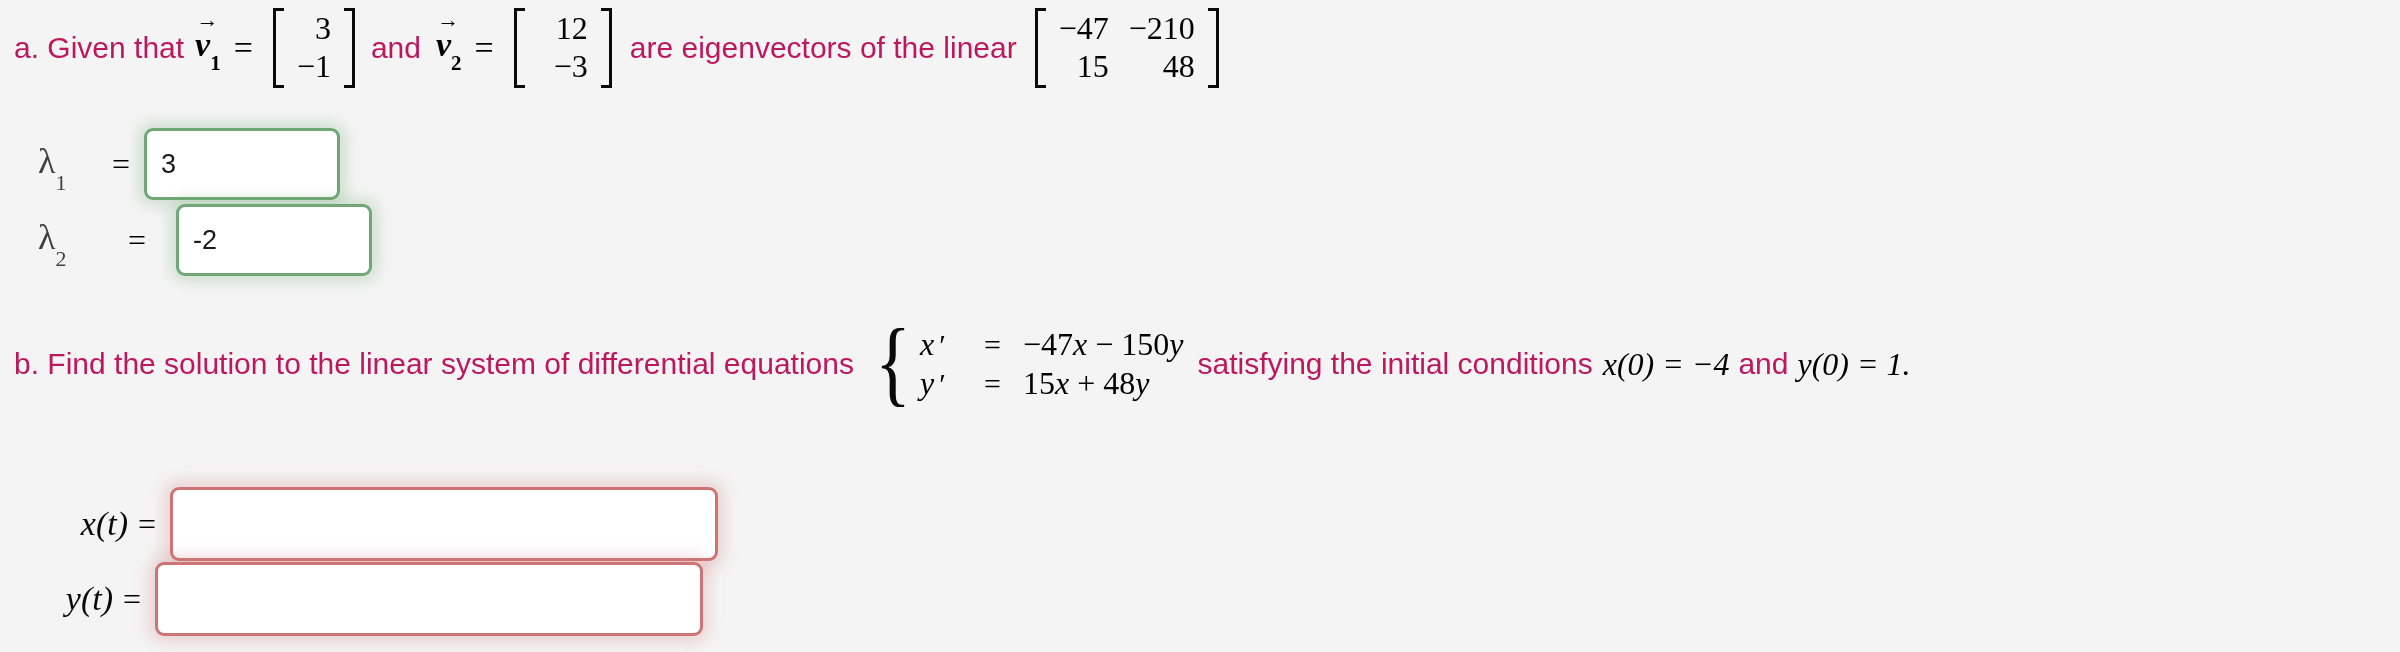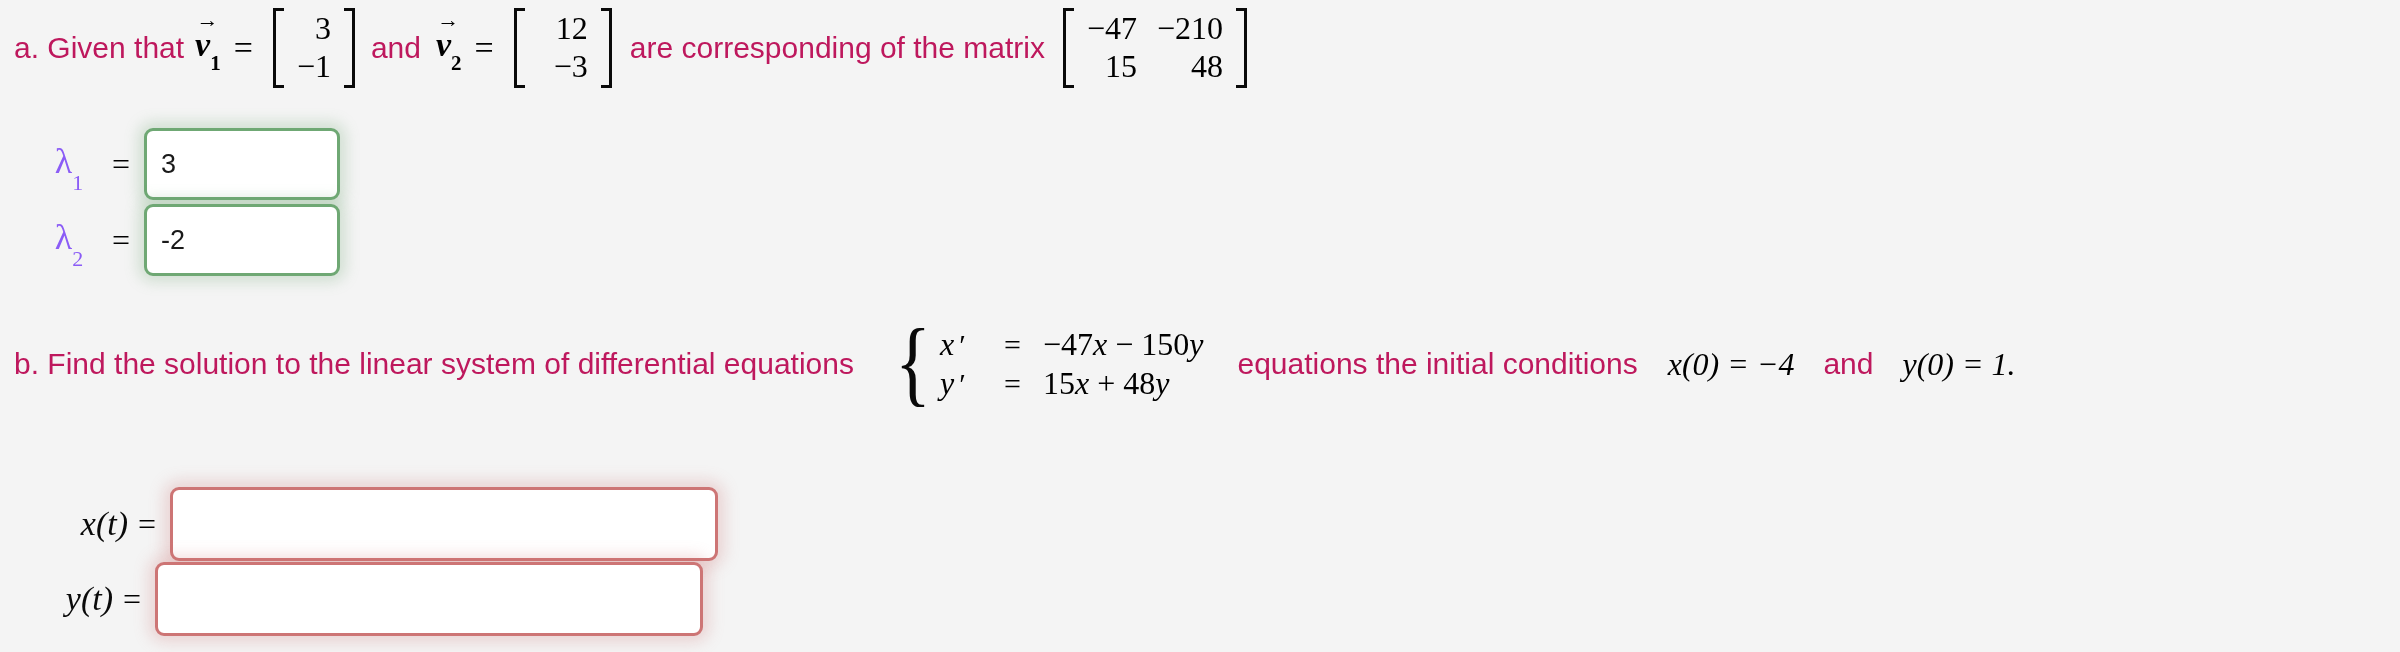--- a/index.html
+++ b/index.html
@@ -67,21 +67,21 @@
   }
   .mcell.wide { min-width: 86px; }
   .mcell.mid { min-width: 56px; }
 
   
   .lam-row {
     position: absolute; display: flex; align-items: center;
   }
   .lam-label {
     font-family: "Liberation Serif", serif; font-size: 36px;
-    width: 62px; text-align: center; color: #8b5cf6;
+    width: 62px; text-align: left; color: #404040;
   }
   .lam-label .subi { font-size: 22px; top: 8px; }
   .lam-eq { font-family: "Liberation Serif", serif; font-size: 32px; margin: 0 14px 0 12px; }
 
   .field {
     background: #ffffff;
     border-radius: 9px;
     font-family: "Liberation Sans", sans-serif;
     font-size: 27px;
     color: #1a1a1a;
@@ -93,21 +93,21 @@
     box-shadow: 0 0 14px 6px rgba(111,168,116,0.26);
   }
   .field.red {
     border: 3px solid #cd7575;
     box-shadow: 0 0 15px 6px rgba(205,117,117,0.26);
   }
 
   
   .line-b {
     position: absolute; left: 14px; top: 325px;
-    display: flex; align-items: center; white-space: nowrap; gap: 20px;
+    display: flex; align-items: center; white-space: nowrap;
   }
   .line-b .txt { font-size: 30px; }
 
   .cases { display: inline-flex; align-items: center; margin: 0 14px 0 16px; }
   .brace {
     font-family: "Liberation Serif", serif;
     font-size: 96px; line-height: 0.62;
     color: #0a0a0a; position: relative; top: -2px;
     transform: scaleX(0.78);
   }
@@ -174,21 +174,21 @@
         <span class="mrow">
             <span class="mcell mid">12</span>
           </span>
         <span class="mrow">
             <span class="mcell mid">−3</span>
           </span>
       </span>
       <span class="brk brk-r"></span>
     </span>
 
-    <span class="txt" style="margin:0 10px;">are corresponding of the matrix</span>
+    <span class="txt" style="margin:0 10px;">are eigenvectors of the linear</span>
 
     <span class="matrix">
       <span class="brk brk-l"></span>
       <span class="mcols">
         <span class="mrow">
           <span class="mcell mid">−47</span>
           <span class="mcell wide">−210</span>
         </span>
         <span class="mrow">
           <span class="mcell mid">15</span>
@@ -201,21 +201,21 @@
   </div>
 
   <div class="lam-row" style="left:38px; top:128px;">
     <span class="lam-label">
       <span>λ</span><span class="subi">1</span>
     </span>
     <span class="lam-eq">=</span>
     <input class="field green" style="width: 196px; height: 72px;" value="3">
   </div>
 
-  <div class="lam-row" style="left:38px; top:204px;">
+  <div class="lam-row" style="left:38px; top:204px;gap:16px;">
     <span class="lam-label">
       <span>λ</span><span class="subi">2</span>
     </span>
     <span class="lam-eq">=</span>
     <input class="field green" style="width: 196px; height: 72px;" value="-2">
   </div>
 
   <div class="line-b">
     <span class="txt">b. Find the solution to the linear system of differential equations</span>
 
@@ -232,21 +232,21 @@
         <span class="cases-row">
           <span class="cr-lhs"><span>y</span><span class="cr-prime">′</span></span>
           <span class="cr-eq">=</span>
           <span class="cr-rhs">
             <span>15</span><span class="mi">x</span><span> + </span><span>48</span><span class="mi">y</span>
           </span>
         </span>
       </span>
     </span>
 
-    <span class="txt" style="margin-right:10px;">equations the initial conditions</span>
+    <span class="txt" style="margin-right:10px;">satisfying the initial conditions</span>
     <span class="inlmath">
       <span class="mi" style="font-style:italic;">x(0) = −4</span>
     </span>
     <span class="txt" style="margin:0 9px;">and</span>
     <span class="inlmath">
       <span class="mi" style="font-style:italic;text-align:center;">y(0) = 1.</span>
     </span>
   </div>
 
   <div class="ans-row" style="left:18px; top:487px;">

